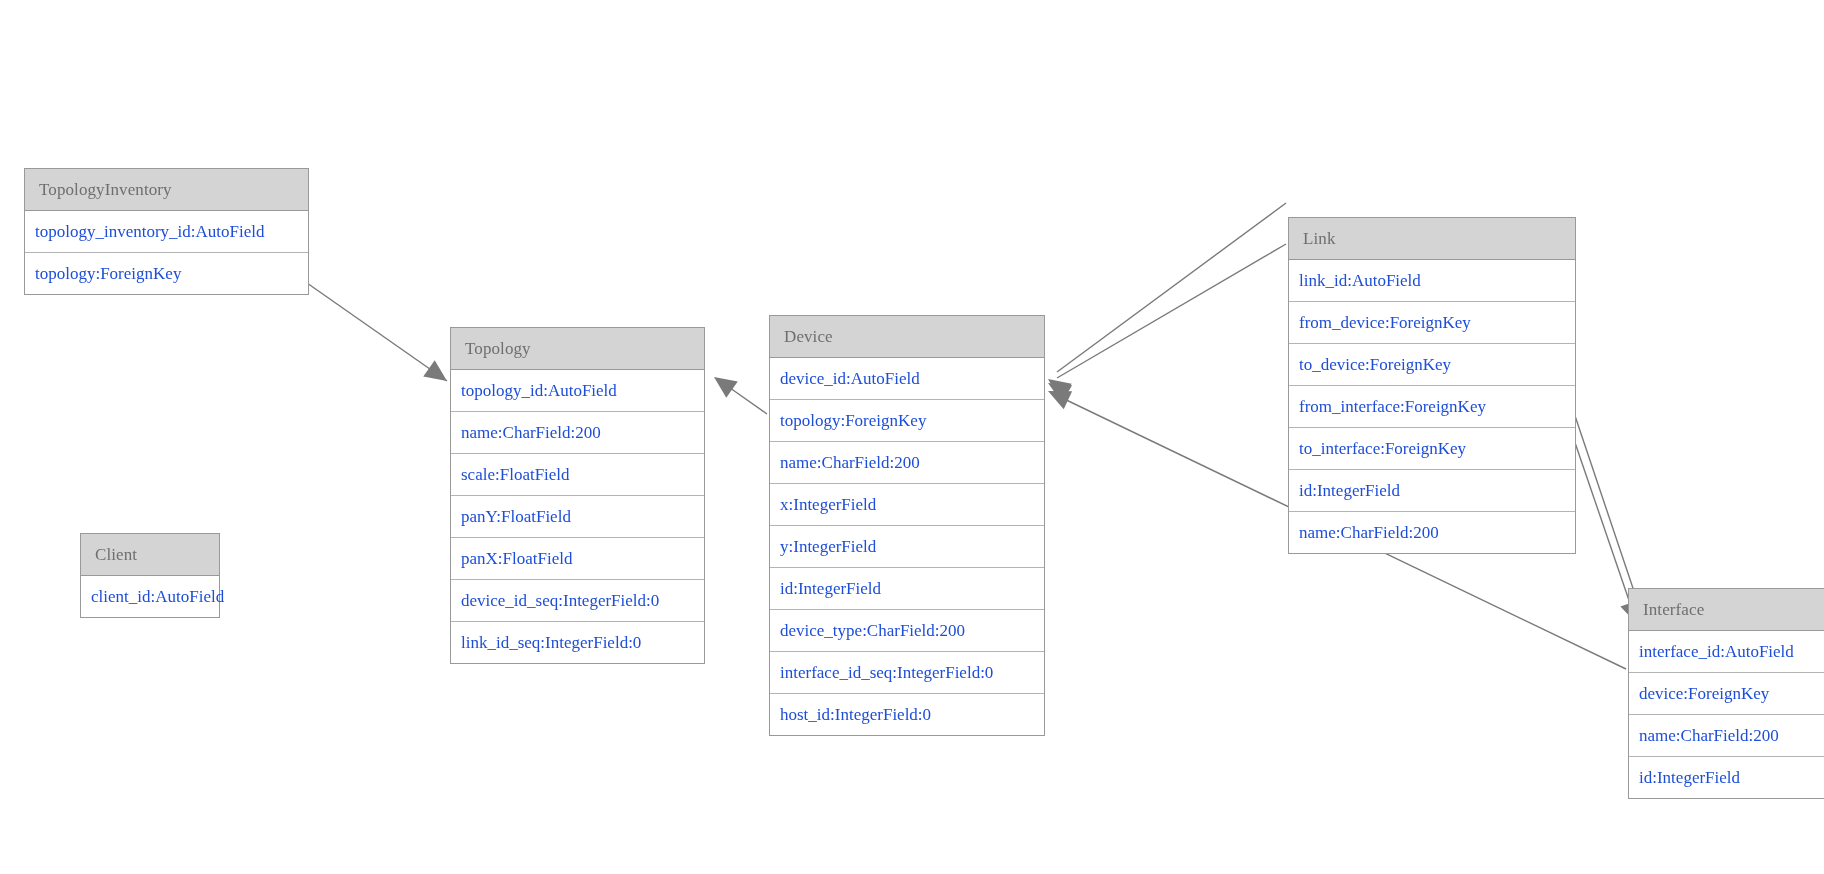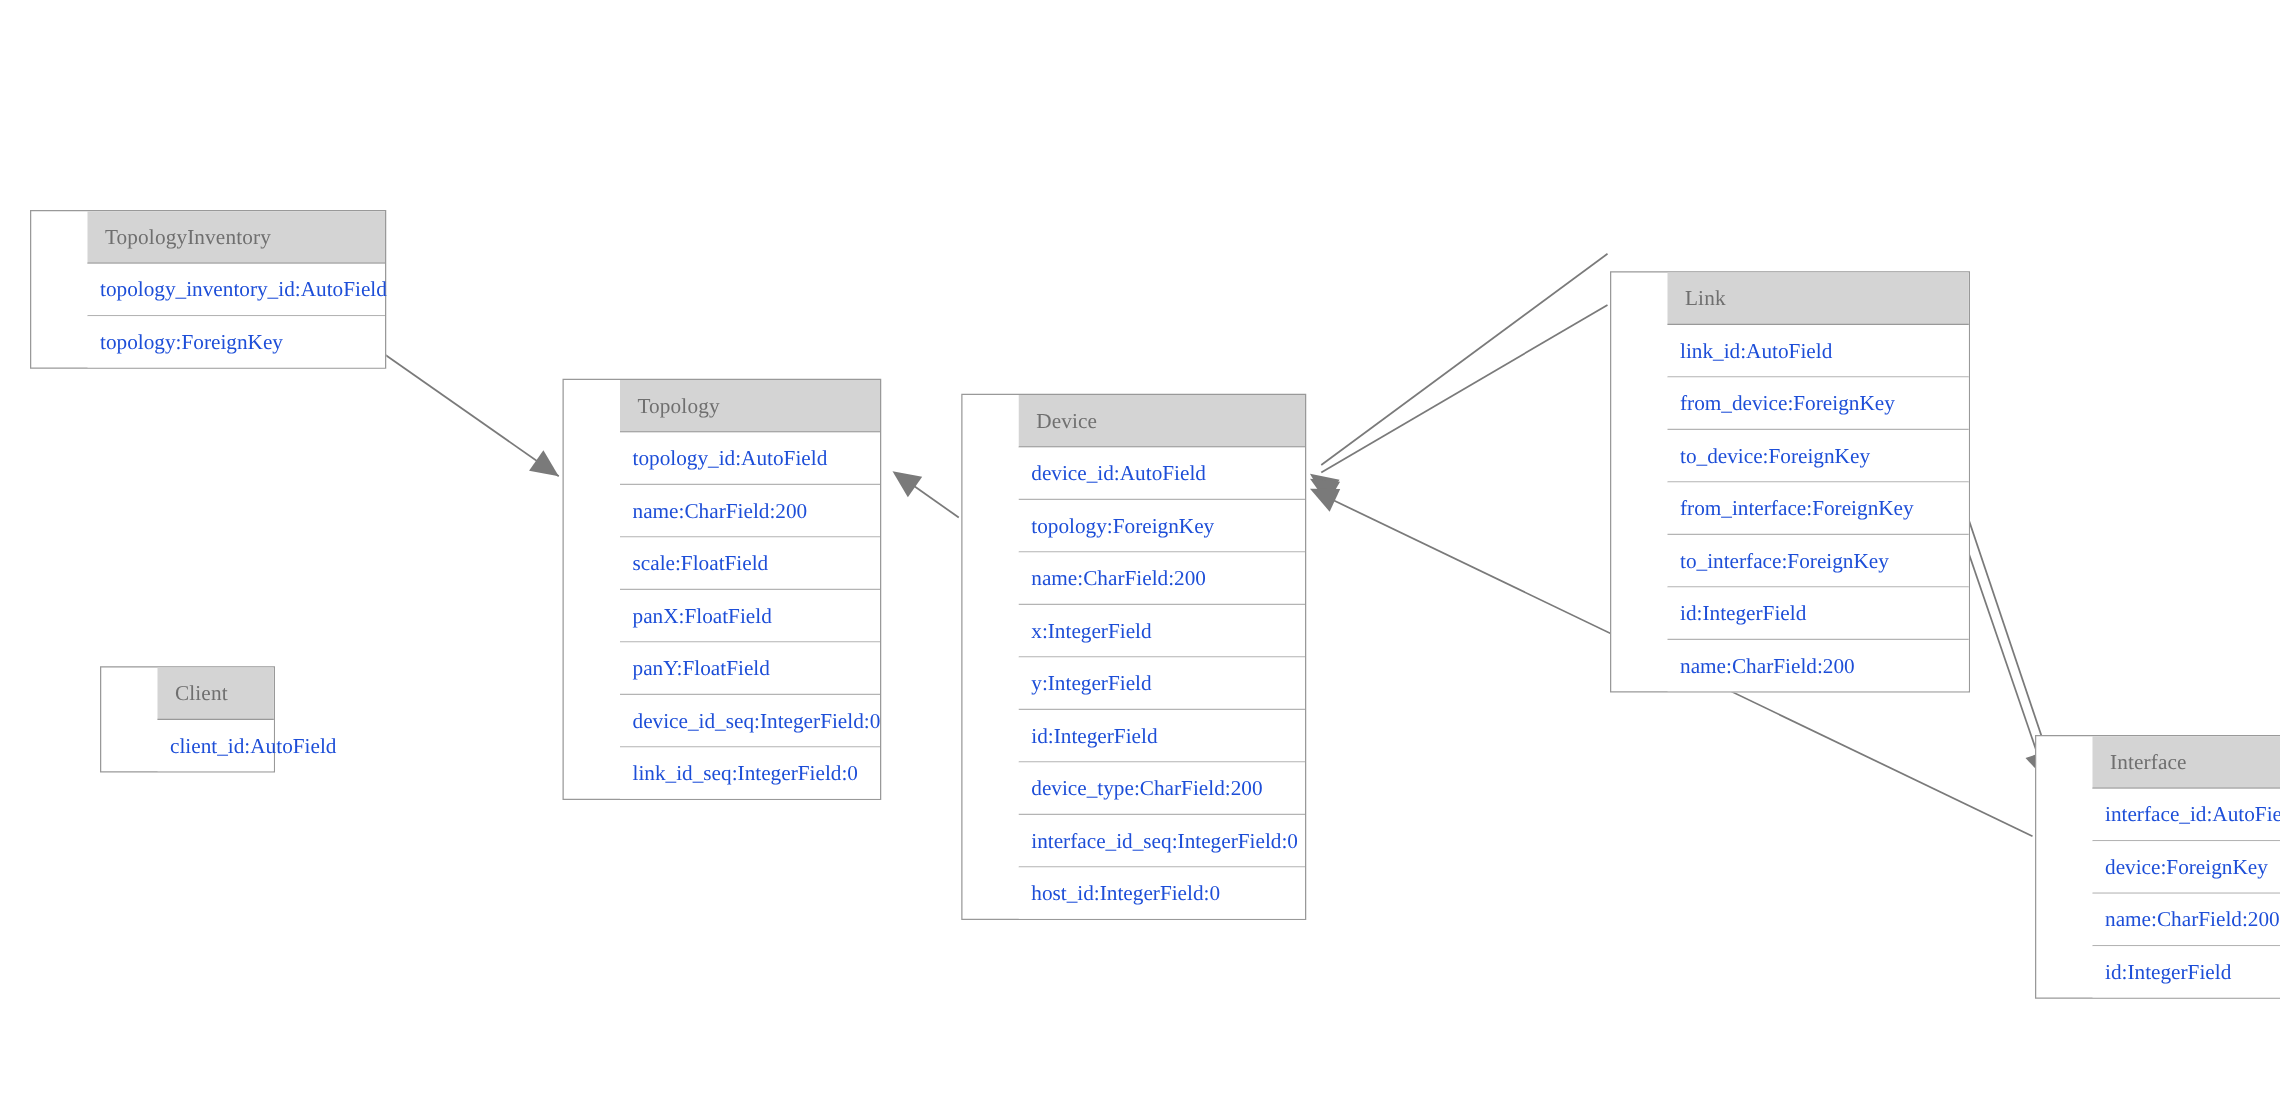--- a/index.html
+++ b/index.html
@@ -23,21 +23,20 @@
     width: 1824px;
     height: 874px;
     pointer-events: none;
   }
   .entity {
     position: absolute;
     box-sizing: border-box;
     border: 1px solid #999999;
     background: #ffffff;
     border-collapse: collapse;
-    padding-left: 45px;
   }
   .entity-header {
     box-sizing: border-box;
     background: #d4d4d4;
     border-bottom: 1px solid #999999;
     color: #6f6f6f;
     font-size: 17px;
     line-height: 1;
     padding: 12px 0 12px 14px;
     white-space: nowrap;
@@ -94,27 +93,27 @@
   <div id="entities-layer">
       <div class="entity" style="left: 24px; top: 168px; width: 285px;">
         <div class="entity-header">TopologyInventory</div>
         <div class="entity-field">topology_inventory_id:AutoField</div>
         <div class="entity-field">topology:ForeignKey</div>
       </div>
       <div class="entity" style="left: 80px; top: 533px; width: 140px;">
         <div class="entity-header">Client</div>
         <div class="entity-field">client_id:AutoField</div>
       </div>
-      <div class="entity" style="left: 450px; top: 303px; width: 255px;">
+      <div class="entity" style="left: 450px; top: 327px; width: 255px;">
         <div class="entity-header">Topology</div>
         <div class="entity-field">topology_id:AutoField</div>
         <div class="entity-field">name:CharField:200</div>
         <div class="entity-field">scale:FloatField</div>
+        <div class="entity-field">panY:FloatField</div>
         <div class="entity-field">panX:FloatField</div>
-        <div class="entity-field">panY:FloatField</div>
         <div class="entity-field">device_id_seq:IntegerField:0</div>
         <div class="entity-field">link_id_seq:IntegerField:0</div>
       </div>
       <div class="entity" style="left: 769px; top: 315px; width: 276px;">
         <div class="entity-header">Device</div>
         <div class="entity-field">device_id:AutoField</div>
         <div class="entity-field">topology:ForeignKey</div>
         <div class="entity-field">name:CharField:200</div>
         <div class="entity-field">x:IntegerField</div>
         <div class="entity-field">y:IntegerField</div>

